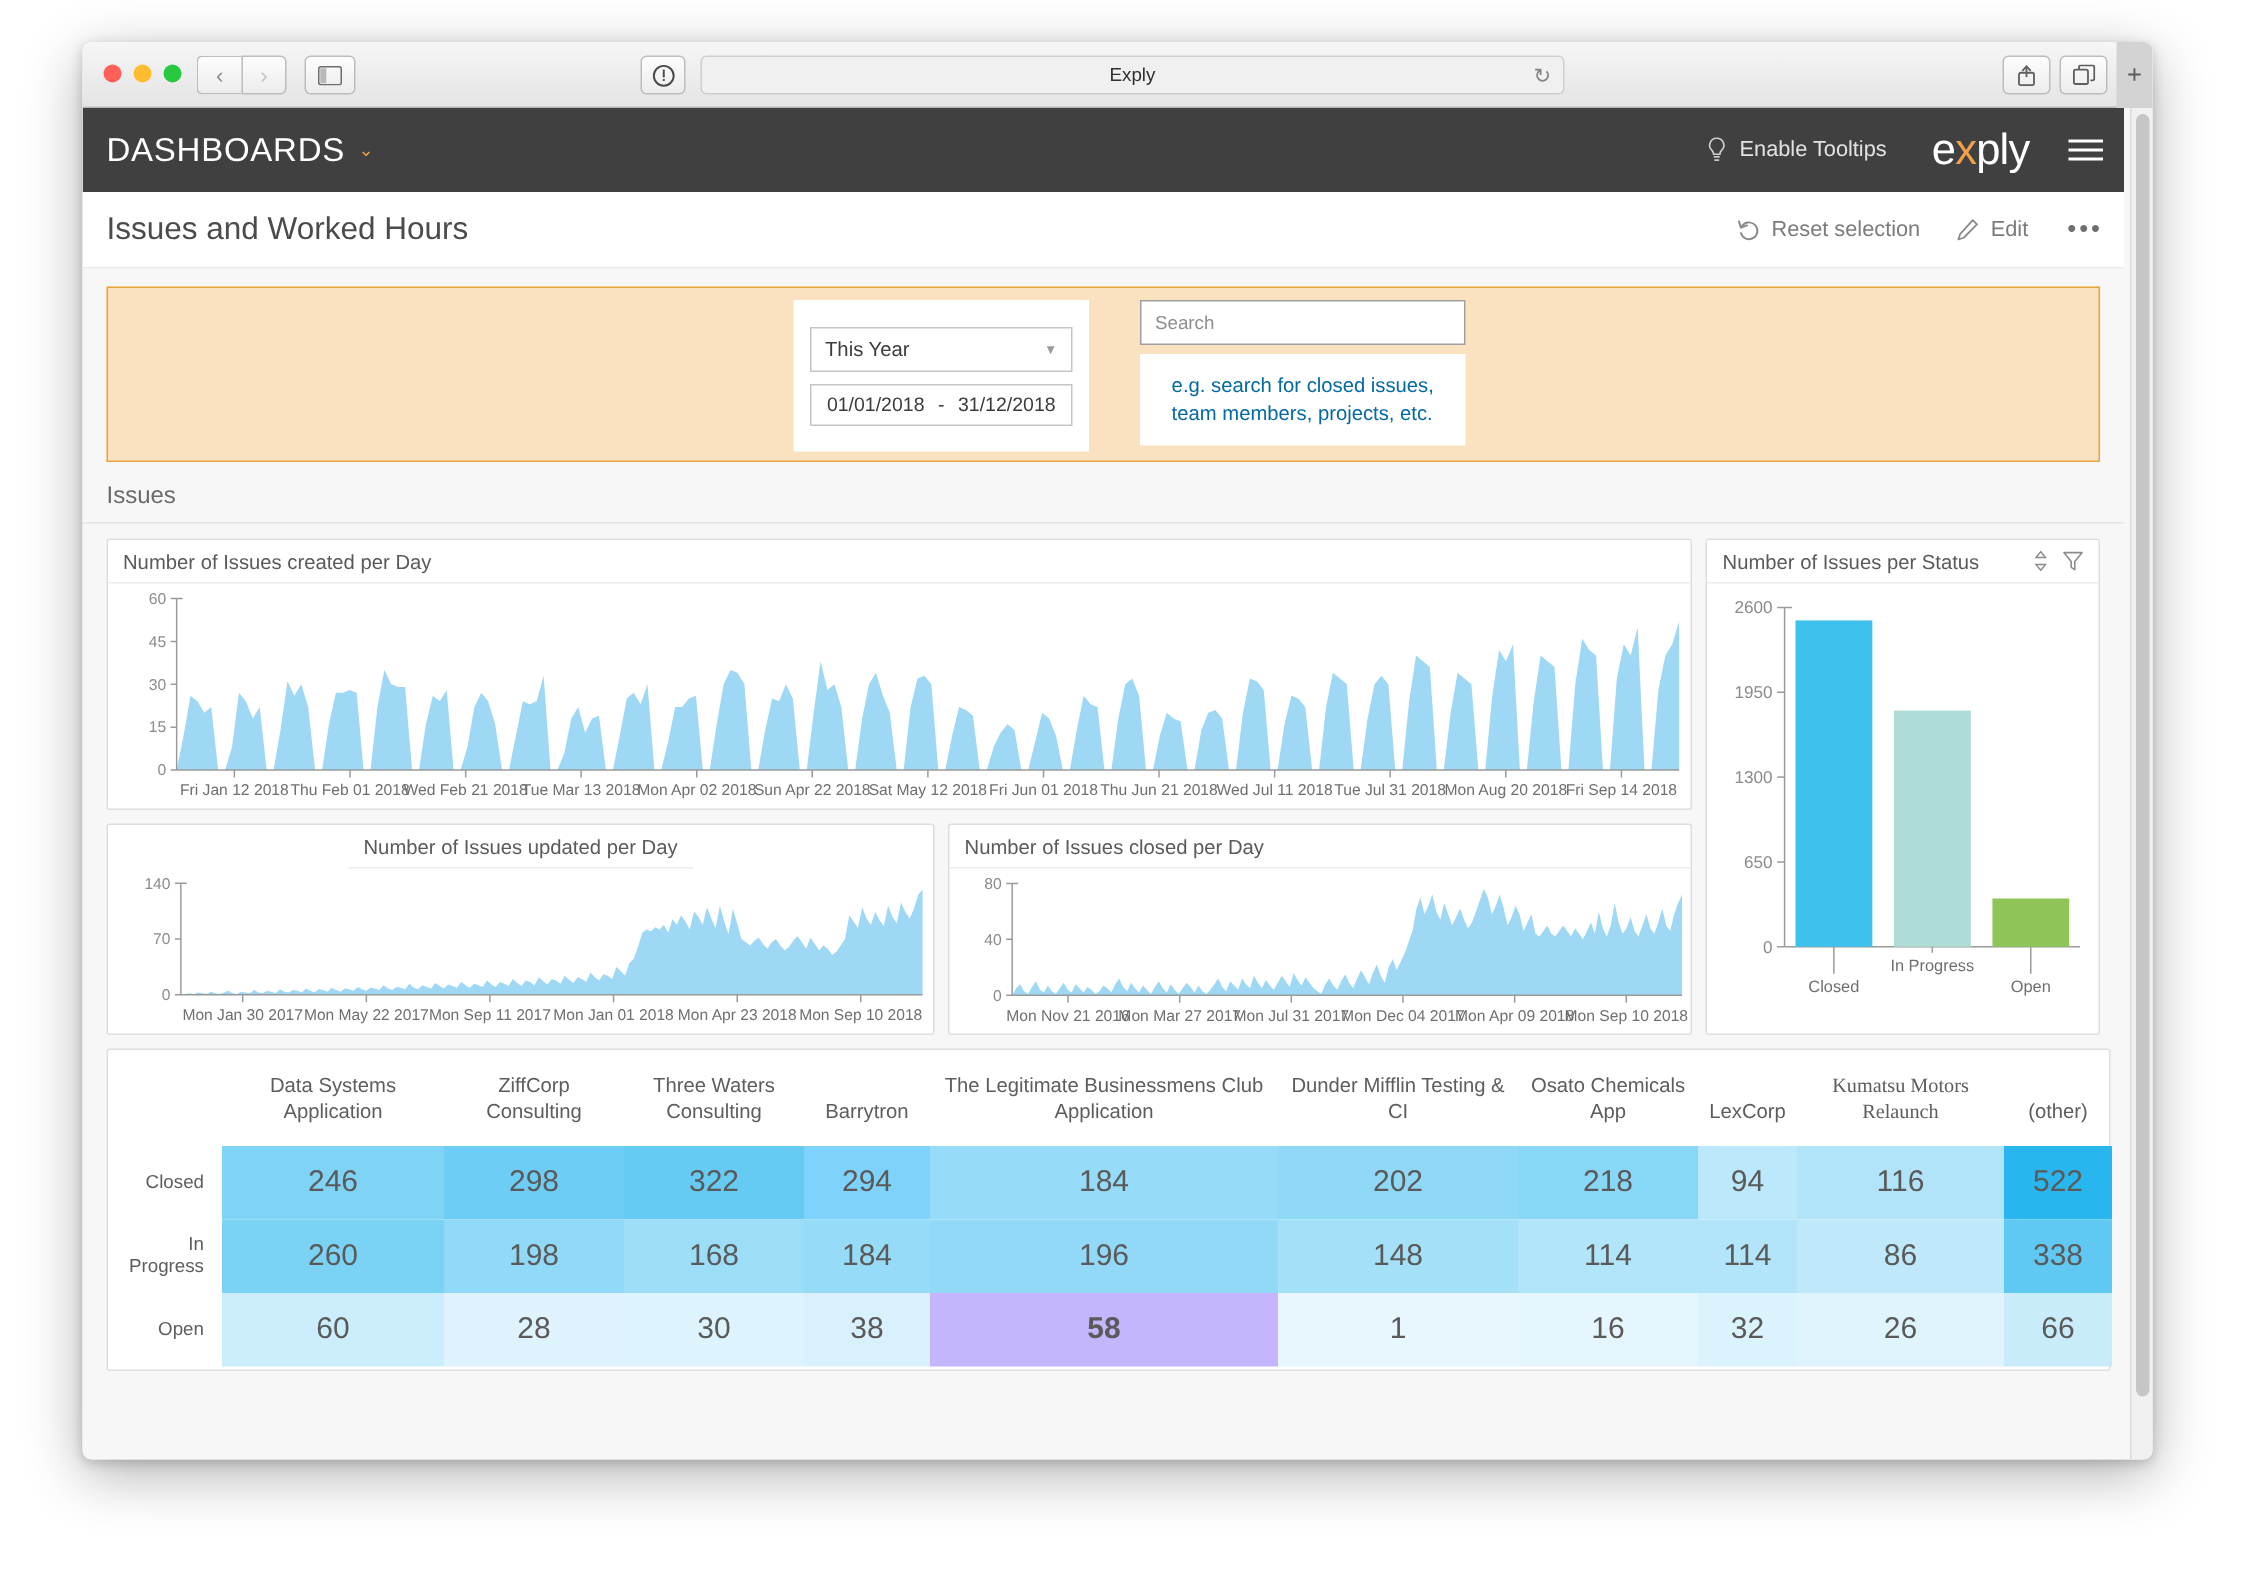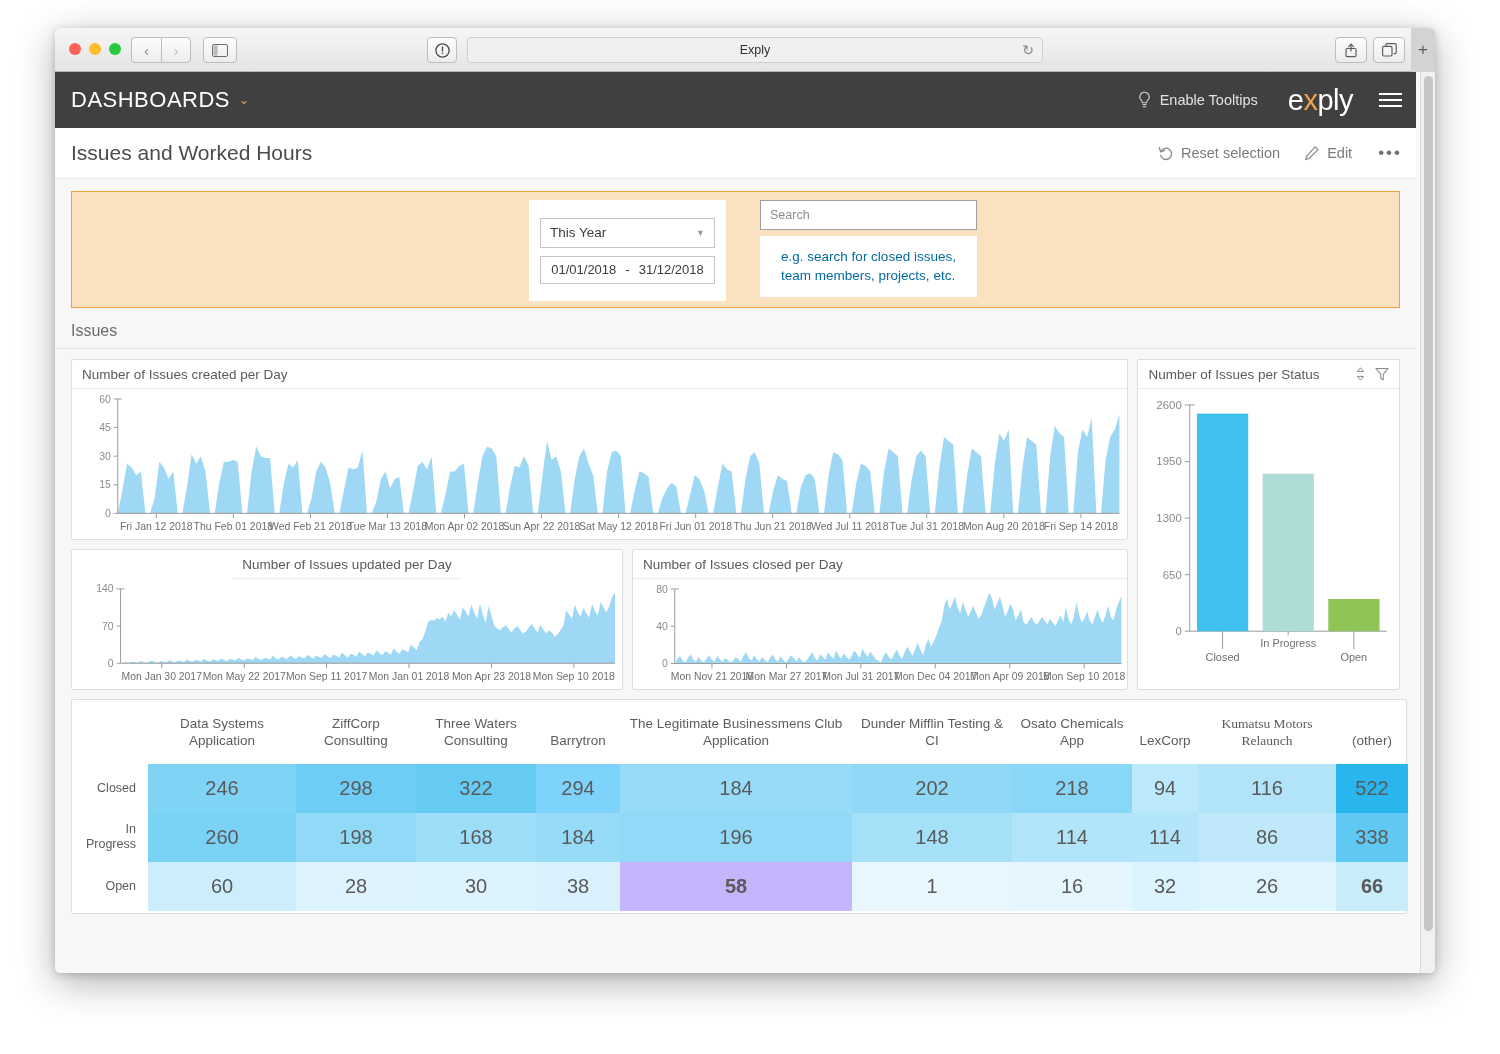--- a/index.html
+++ b/index.html
@@ -568,21 +568,21 @@
                     <td class="rowlab">Open</td>
                     <td style="background: rgb(204, 237, 251);">60</td>
                     <td style="background: rgb(222, 243, 253);">28</td>
                     <td style="background: rgb(221, 243, 253);">30</td>
                     <td style="background: rgb(216, 241, 252);">38</td>
                     <td style="background: #c4b5fd; font-weight: bold;">58</td>
                     <td style="background: rgb(232, 247, 254);">1</td>
                     <td style="background: rgb(230, 246, 254);">16</td>
                     <td style="background: rgb(219, 243, 253);">32</td>
                     <td style="background: rgb(223, 244, 253);">26</td>
-                    <td style="background: rgb(201, 236, 251); font-weight: bold;">66</td>
+                    <td style="background: rgb(201, 236, 251);">66</td>
                   </tr>
                 </tbody>
             </table>
           </div>
         </div>
 
       </div>
     </div>
 
     <div id="scroll-track">

